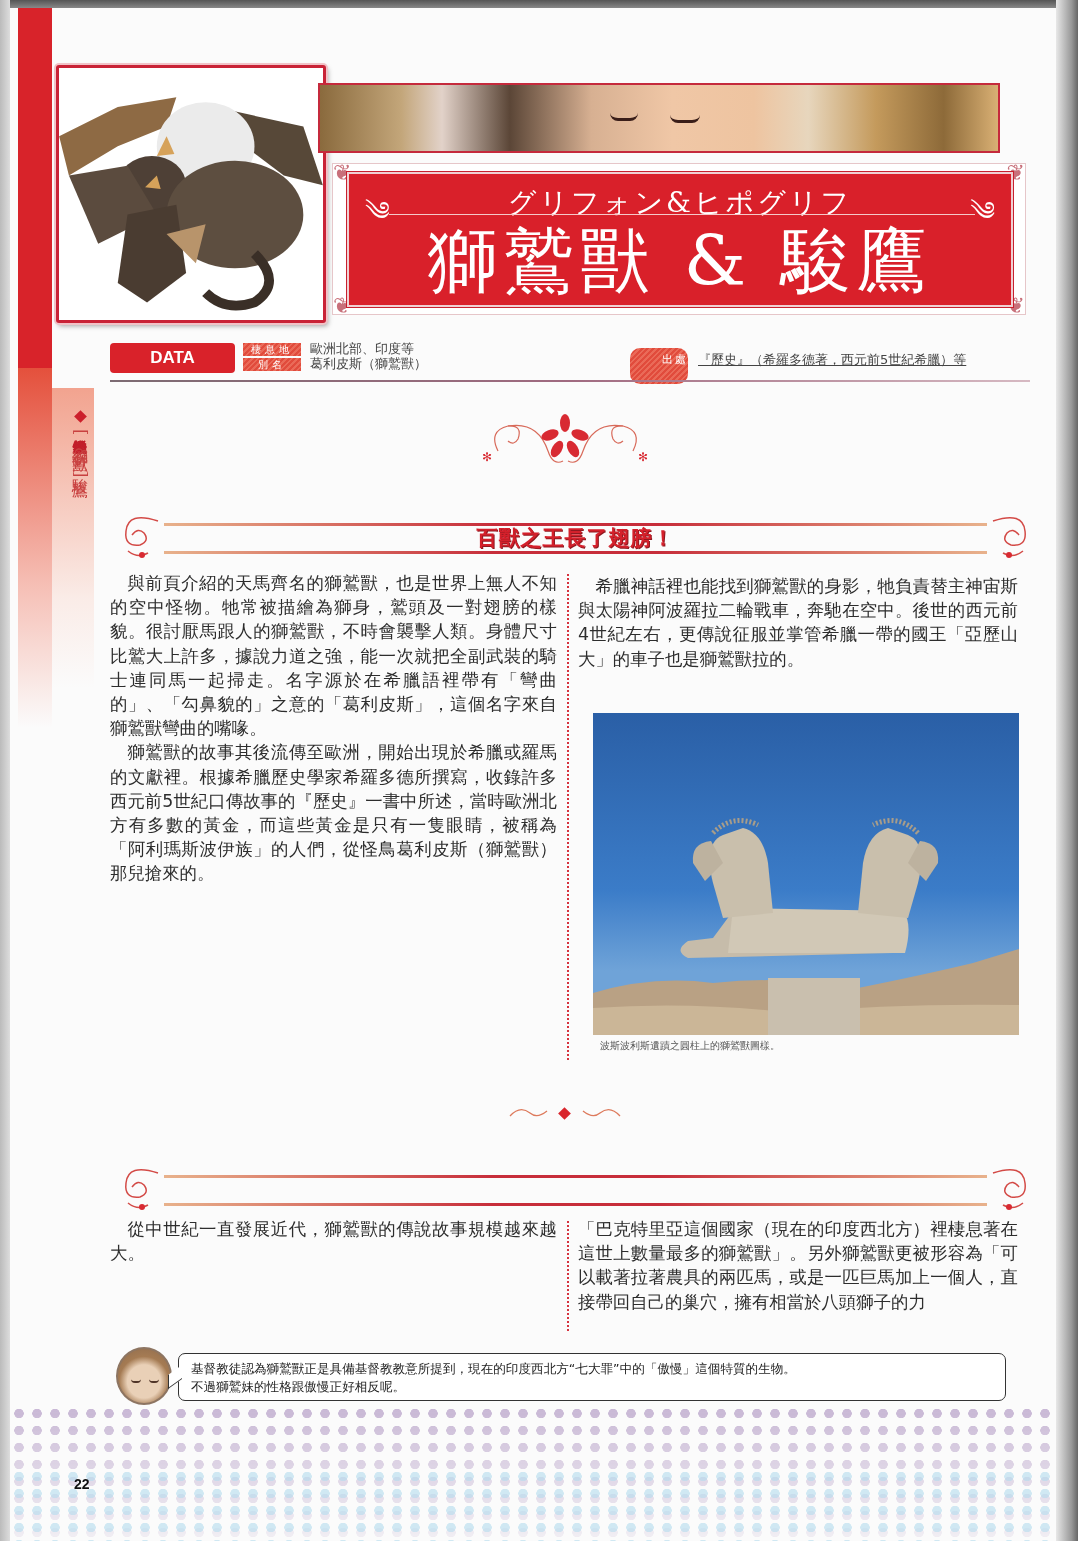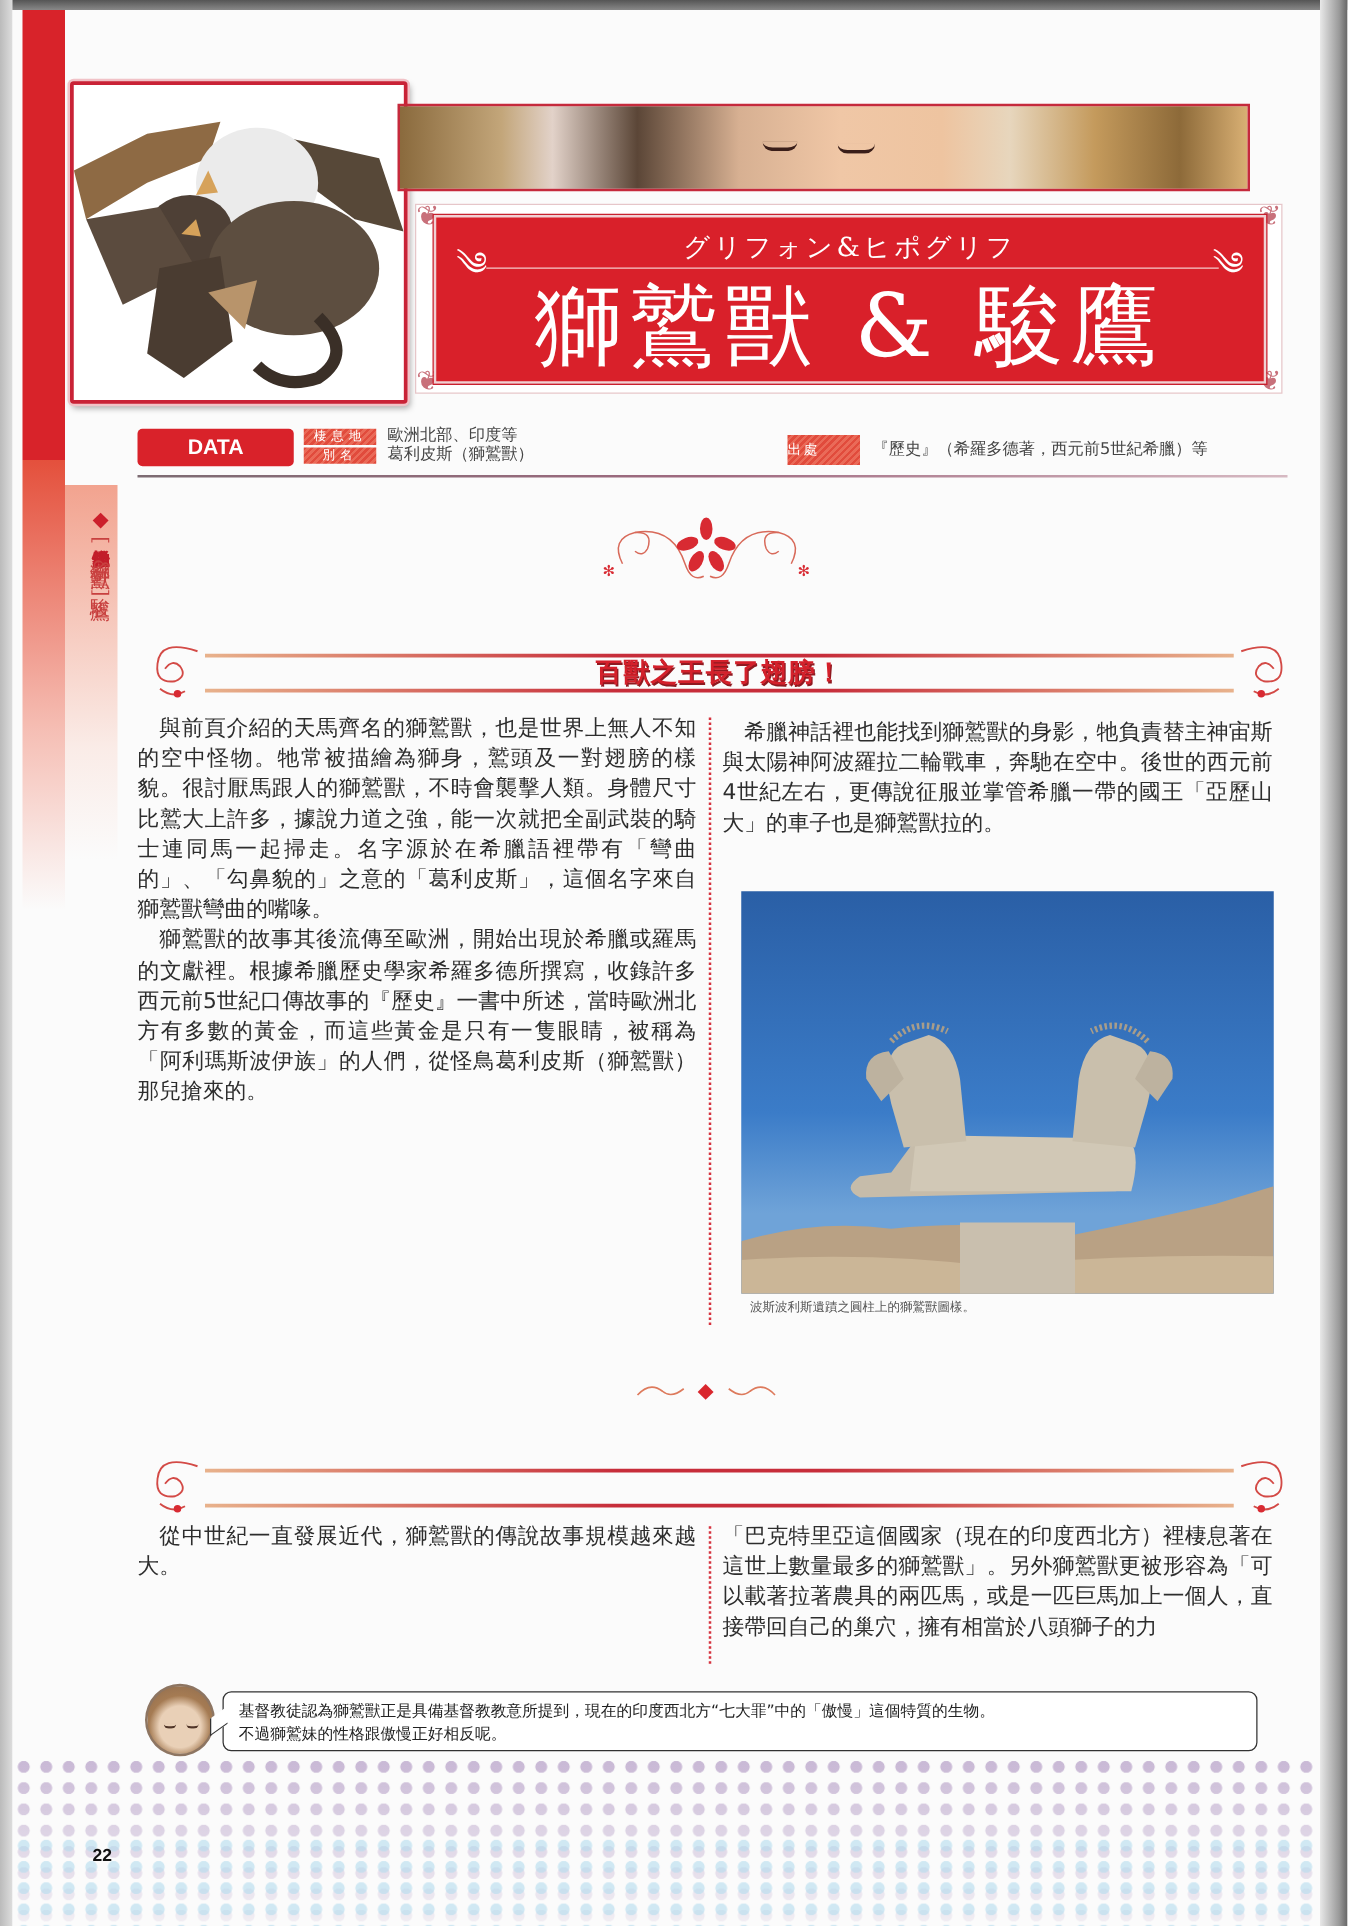--- a/index.html
+++ b/index.html
@@ -28,33 +28,33 @@
   .creature-card svg { width: 100%; height: 100%; display: block; }
 
   
   .banner-strip { position: absolute; left: 308px; top: 75px; width: 682px; height: 70px; border: 2px solid #c52a3c; overflow: hidden; background: linear-gradient(90deg, #8a6a3d 0%, #c3a67a 12%, #e2d2c9 18%, #5b4637 28%, #d7b092 40%, #f0c7a6 52%, #eec4a0 64%, #e7d6bd 72%, #c49a5c 82%, #8d6a39 92%, #d9b074 100%); }
   .banner-strip .eye1 { position: absolute; left: 290px; top: 28px; width: 28px; height: 8px; border-bottom: 3px solid #3a1e19; border-radius: 0 0 14px 14px; }
   .banner-strip .eye2 { position: absolute; left: 350px; top: 30px; width: 30px; height: 8px; border-bottom: 3px solid #3a1e19; border-radius: 0 0 14px 14px; }
 
   
   .title-plate { position: absolute; left: 322px; top: 155px; width: 694px; height: 152px; background: #fff; border: 1px solid #e6c6c9; }
   .title-inner { position: absolute; left: 14px; top: 8px; width: 666px; height: 135px; background: #d9202a; border: 2px solid #f0d0d3; outline: 1px solid #c8202e; }
-  .title-kana { position: absolute; top: 10px; left: 0; width: 100%; text-align: center; color: #fff; font-family: "DejaVu Serif", serif; font-size: 21px; letter-spacing: 3px; }
+  .title-kana { position: absolute; top: 10px; left: 0; width: 100%; text-align: center; color: #fff; font-family: "DejaVu Serif", serif; font-size: 28px; letter-spacing: 3px; }
   .title-rule { position: absolute; top: 40px; left: 40px; width: 586px; height: 1px; background: #f5c9c9; }
   .title-main { position: absolute; top: 44px; left: 0; width: 100%; text-align: center; color: #fff; font-family: "DejaVu Serif", serif; font-size: 70px; line-height: 86px; letter-spacing: 6px; }
   .curl { position: absolute; color: #fff; font-size: 26px; font-family: "DejaVu Serif", serif; }
   .corner-orn { position: absolute; color: #c8707a; font-size: 22px; font-family: "DejaVu Serif", serif; }
 
   
   .data-row { position: absolute; left: 100px; top: 333px; width: 920px; height: 36px; }
   .data-badge { position: absolute; left: 0; top: 2px; width: 125px; height: 30px; background: #d9222a; border-radius: 4px; color: #fff; font-weight: bold; font-size: 17px; text-align: center; line-height: 30px; font-family: "Liberation Sans", sans-serif; }
   .data-tag { position: absolute; width: 58px; height: 13px; background: repeating-linear-gradient(135deg, #e14b3c 0 2px, #ea6a58 2px 4px); color: #fff; font-size: 10px; line-height: 13px; text-align: center; letter-spacing: 4px; }
   .data-val { position: absolute; font-size: 13px; color: #444; line-height: 14px; white-space: nowrap; }
   .data-underline { position: absolute; left: 0; top: 39px; width: 920px; height: 2px; background: linear-gradient(90deg, #7c6b72, #a06a80 50%, #d6b9c2); }
-  .source-tag { position: absolute; left: 520px; top: 7px; width: 58px; height: 24px; background: repeating-linear-gradient(135deg, #e14b3c 0 2px, #ea6a58 2px 4px); color: #fff; font-size: 11px; line-height: 24px; text-align: left; letter-spacing: 2px; }
+  .source-tag { position: absolute; left: 520px; top: 7px; width: 58px; height: 36px; background: repeating-linear-gradient(135deg, #e14b3c 0 2px, #ea6a58 2px 4px); color: #fff; font-size: 11px; line-height: 24px; text-align: right; letter-spacing: 2px; border-radius: 10px; }
 
   
   .flourish-top { position: absolute; left: 468px; top: 403px; width: 175px; height: 64px; }
   .flourish-mid { position: absolute; left: 495px; top: 1093px; width: 120px; height: 26px; }
 
   
   .sec-head { position: absolute; left: 108px; width: 915px; height: 50px; }
   .sec-head .line-top { position: absolute; left: 46px; right: 46px; top: 10px; height: 3px; background: linear-gradient(90deg, #e8b28c, #c72d3a 40%, #c72d3a 60%, #e8b28c); }
   .sec-head .line-bot { position: absolute; left: 46px; right: 46px; top: 38px; height: 3px; background: linear-gradient(90deg, #e8b28c, #c72d3a 40%, #c72d3a 60%, #e8b28c); }
   .sec-head .label { position: absolute; left: 0; right: 0; top: 12px; text-align: center; color: #d4202b; font-weight: bold; font-size: 21px; line-height: 26px; letter-spacing: 1px; text-shadow: 1px 1px 0 #8f1920; }
@@ -155,21 +155,21 @@
     </div>
   </div>
 
   <div class="data-row">
     <div class="data-badge">DATA</div>
     <div class="data-tag" style="left:133px;top:2px;">棲息地</div>
     <div class="data-val" style="left:200px;top:1px;">歐洲北部、印度等</div>
     <div class="data-tag" style="left:133px;top:17px;">別名</div>
     <div class="data-val" style="left:200px;top:16px;">葛利皮斯（獅鷲獸）</div>
     <div class="source-tag">出處</div>
-    <div class="data-val" style="left:588px;top:12px;">『歷史』（希羅多德著，西元前5世紀希臘）等</div>
+    <div class="data-val" style="left:588px;top:12px;text-decoration:underline;">『歷史』（希羅多德著，西元前5世紀希臘）等</div>
     <div class="data-underline"></div>
   </div>
 
   <svg class="flourish-top" viewBox="0 0 175 64">
     <g fill="none" stroke="#d86a5a" stroke-width="1.2">
       <path d="M20 40 Q10 20 30 15 Q45 14 40 28 Q36 35 30 30"></path>
       <path d="M30 15 Q60 10 70 40 Q75 55 85 50"></path>
       <path d="M155 40 Q165 20 145 15 Q130 14 135 28 Q139 35 145 30"></path>
       <path d="M145 15 Q115 10 105 40 Q100 55 90 50"></path>
     </g>

